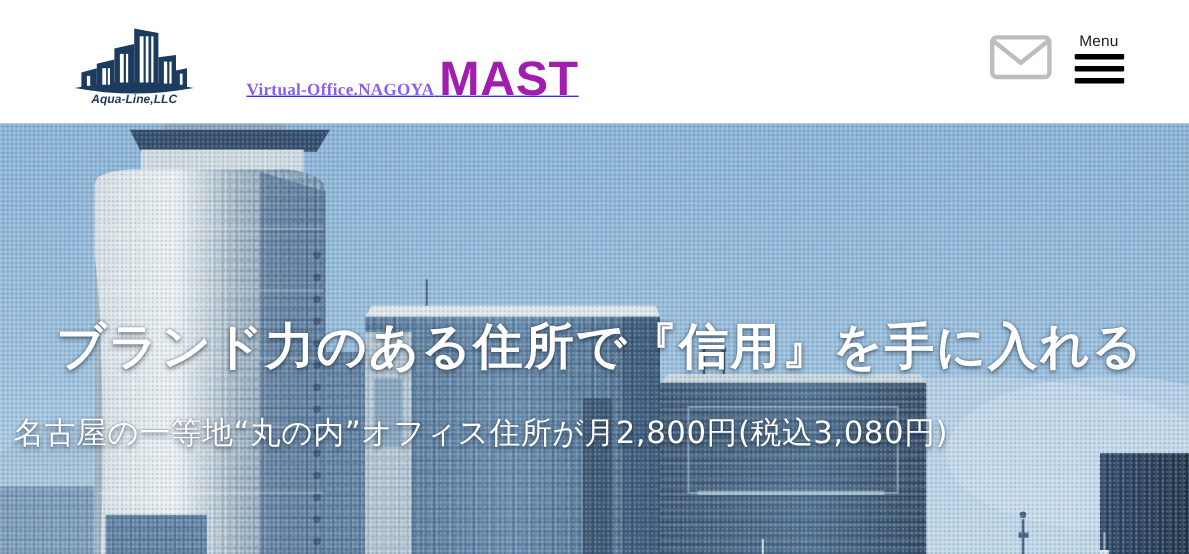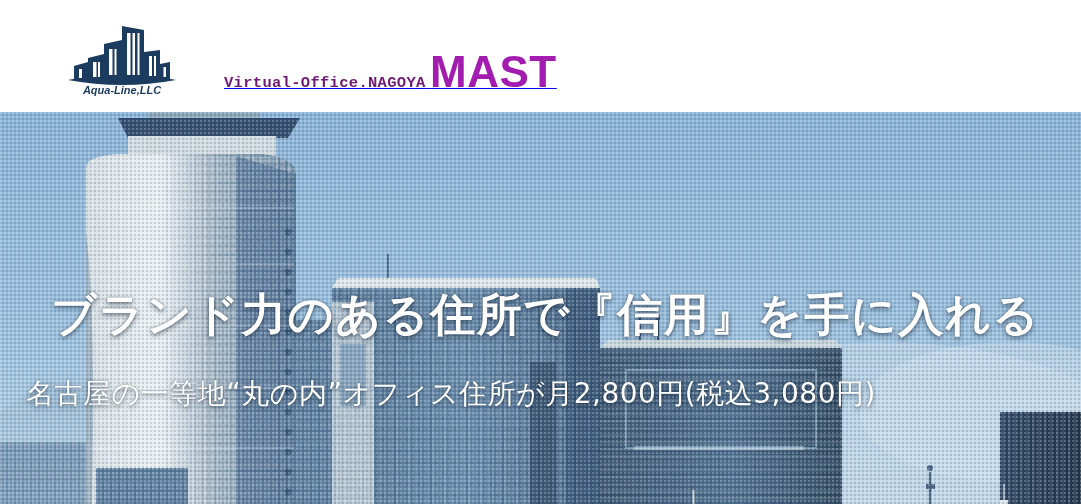--- a/index.html
+++ b/index.html
@@ -37,25 +37,25 @@
 
   .logo-wordmark {
     position:relative;
     margin-left:6px;
     padding-bottom:6px;
   }
   .logo-tagline {
     font-size:15.5px;
     font-weight:700;
     letter-spacing:0.3px;
-    color:#701a75;
+    color:#8b5cf6;
     line-height:1;
     margin-bottom:2px;
     white-space:nowrap;
-    font-family:Liberation Mono, monospace;
+    font-family:Liberation Serif, serif;
   }
   .logo-name {
     font-size:44px;
     font-weight:700;
     letter-spacing:0.5px;
     color:#a21caf;
     line-height:0.92;
     white-space:nowrap;
     font-family:"Liberation Sans","DejaVu Sans",sans-serif;
   }
@@ -136,21 +136,21 @@
     letter-spacing:1.5px;
     line-height:1.12;
     white-space:nowrap;
     text-shadow:
       0 2px 5px rgba(12,28,48,0.55),
       0 0 2px rgba(12,28,48,0.45);
     font-family:"DejaVu Sans","Liberation Sans",sans-serif;
     padding-left:10px;
   }
   .hero-subtitle {
-    position:absolute; top:265px; left:16px; width:870px;
+    position:absolute; top:265px; left:2px; width:870px;
     text-align:center;
     color:#ffffff;
     font-size:28px;
     font-weight:400;
     letter-spacing:0.5px;
     line-height:1.2;
     white-space:nowrap;
     text-shadow:
       0 2px 5px rgba(12,28,48,0.5),
       0 0 2px rgba(12,28,48,0.4);
@@ -202,20 +202,41 @@
           <text x="56" y="76" text-anchor="middle" font-family="Liberation Sans, DejaVu Sans, sans-serif" font-size="11" font-weight="700" font-style="italic" fill="#1b3b5f">Aqua-Line,LLC</text>
         </svg>
       </span>
 
       <span class="logo-wordmark">
         <span class="logo-tagline">Virtual-Office.NAGOYA</span>
         <span class="logo-name">MAST</span>
       </span>
     </a>
 
+    <div class="header-actions">
+
+      <div class="mail-button">
+        <span>
+          <svg width="58" height="44" viewBox="0 0 58 44" xmlns="http://www.w3.org/2000/svg" aria-hidden="true">
+            <rect x="3" y="5" width="52" height="36" rx="4" ry="4" fill="none" stroke="#bdbdbd" stroke-width="4"></rect>
+            <path d="M5 9 L29 28 L53 9" fill="none" stroke="#bdbdbd" stroke-width="4" stroke-linecap="round" stroke-linejoin="round"></path>
+          </svg>
+        </span>
+      </div>
+
+      <div class="menu-button">
+        <span class="menu-label">Menu</span>
+        <span class="hamburger">
+          <span></span>
+          <span></span>
+          <span></span>
+        </span>
+      </div>
+
+    </div>
   </header>
 
   <section class="hero">
 
     <svg class="hero-canvas" viewBox="0 0 1081 392" preserveAspectRatio="none" xmlns="http://www.w3.org/2000/svg" aria-hidden="true">
       <defs>
         <linearGradient id="sky" x1="0" y1="0" x2="0" y2="1">
           <stop offset="0%" stop-color="#8cb4d6"></stop>
           <stop offset="55%" stop-color="#9cc0dd"></stop>
           <stop offset="100%" stop-color="#bcd4e6"></stop>

